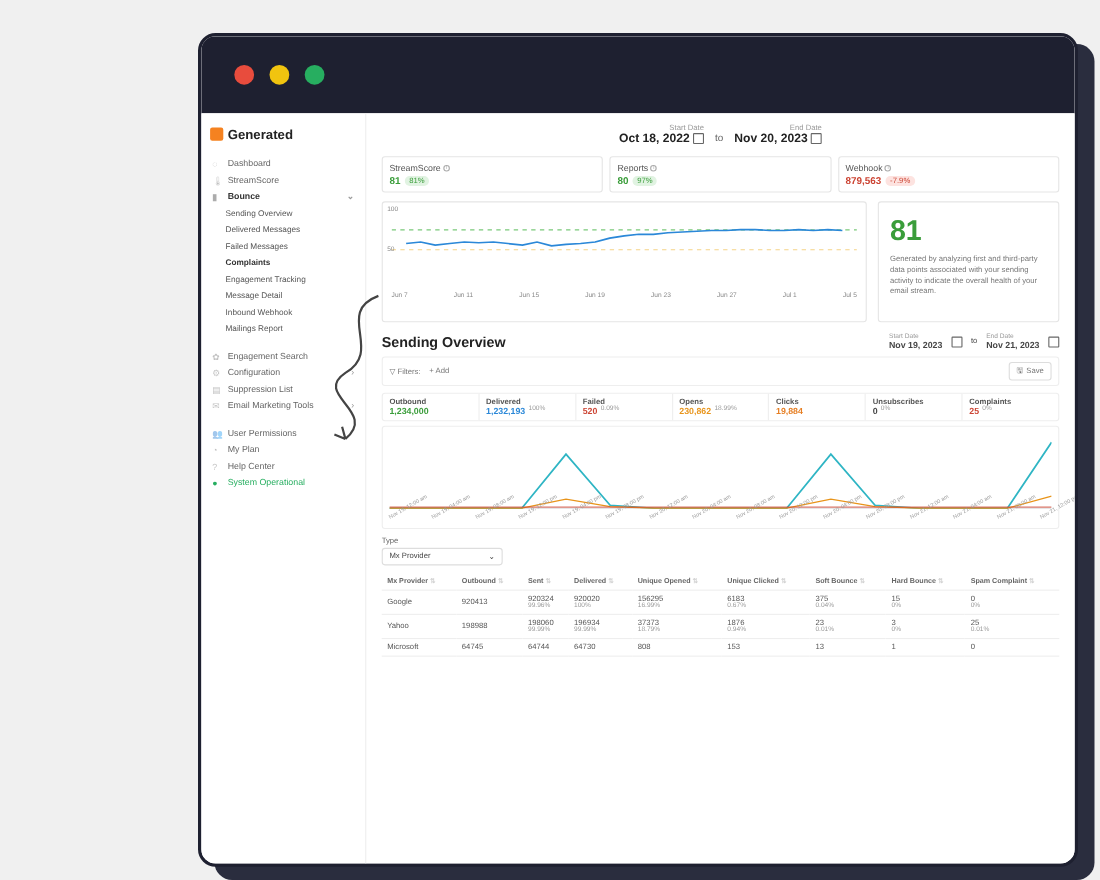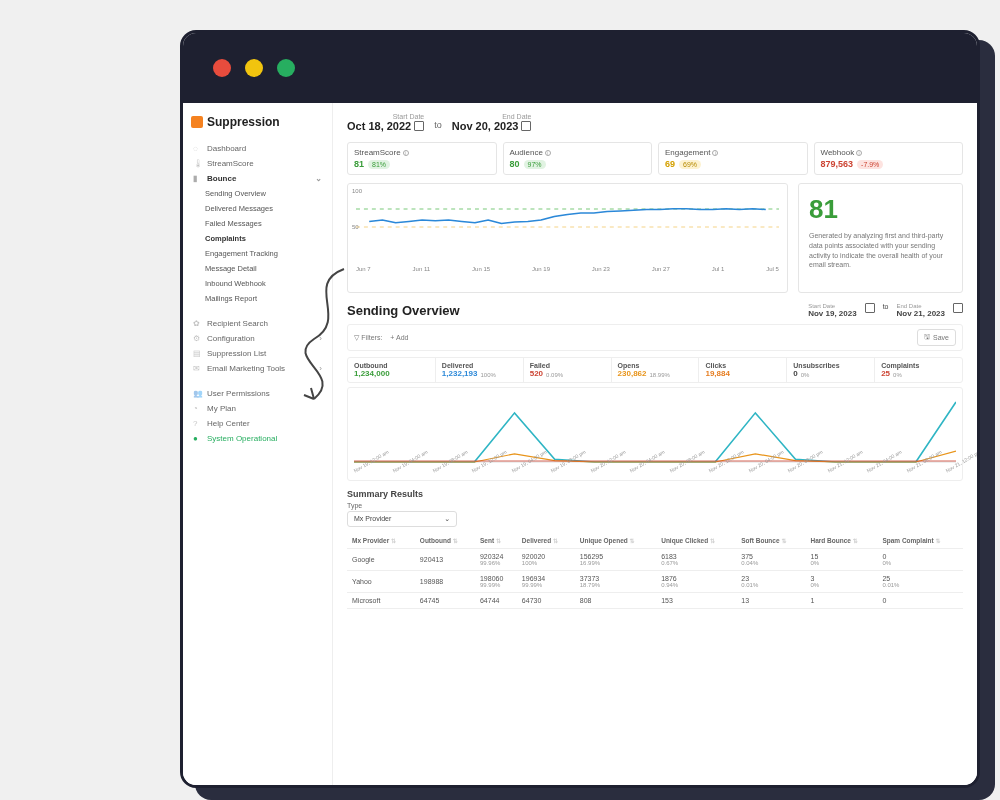--- a/index.html
+++ b/index.html
@@ -10,30 +10,30 @@
 .titlebar .dot { width: 18px; height: 18px; border-radius: 50%; }
 .dot-red { background: #e84c3d; }
 .dot-yellow { background: #f1c40f; }
 .dot-green { background: #27ae60; }
 
 .content { display: flex; height: calc(100% - 70px); background: #fff; }
 .sidebar { width: 150px; padding: 12px 8px; font-size: 8px; color: #555; border-right: 1px solid #eee; }
 .logo { display: flex; align-items: center; gap: 4px; margin-bottom: 12px; }
 .logo-icon { width: 12px; height: 12px; background: #f58220; border-radius: 2px; }
 .logo-text { font-weight: 700; font-size: 12px; color: #222; }
-.nav-item { display: flex; align-items: flex-start; gap: 6px; padding: 3px 2px; cursor: pointer; color: #666; }
+.nav-item { display: flex; align-items: flex-end; gap: 6px; padding: 3px 2px; cursor: pointer; color: #666; }
 .nav-item.sub { padding-left: 14px; font-size: 7.5px; color: #555; }
 .nav-item.bold { font-weight: 600; color: #333; }
 .nav-icon { width: 8px; height: 8px; opacity: .4; display: inline-block; }
 .nav-chev { margin-left: auto; font-size: 8px; color: #999; }
 .nav-spacer { height: 10px; }
 .nav-green { color: #27ae60; }
 
 .main { flex: 1; padding: 10px 14px; overflow: hidden; font-size: 8px; color: #444; }
-.header { display: flex; justify-content: flex-start; align-items: flex-end; margin-bottom: 10px; }
+.header { display: flex; justify-content: center; align-items: flex-end; margin-bottom: 10px; }
 .header-left { font-weight: 700; font-size: 12px; color: #222; }
 .date-range { display: flex; gap: 10px; align-items: flex-end; }
 .date-col { text-align: right; }
 .date-label { font-size: 7px; color: #999; }
 .date-val { font-size: 11px; font-weight: 700; color: #222; display: flex; align-items: center; gap: 3px; }
 .cal-icon { width: 10px; height: 10px; border: 1px solid #666; border-radius: 1px; position: relative; display: inline-block; }
 .date-to { font-size: 9px; color: #666; margin-bottom: 2px; }
 
 .kpi-row { display: flex; gap: 6px; margin-bottom: 8px; }
 .kpi { flex: 1; border: 1px solid #e5e5e5; border-radius: 3px; padding: 5px 6px; }
@@ -53,33 +53,33 @@
 .score-box { width: 165px; border: 1px solid #e5e5e5; border-radius: 3px; padding: 10px; }
 .score-big { font-size: 26px; font-weight: 700; color: #3a9d3a; margin-bottom: 6px; }
 .score-desc { font-size: 7px; color: #777; line-height: 1.4; }
 
 .line-svg { width: 100%; height: 70px; }
 .x-labels { display: flex; justify-content: space-between; font-size: 6px; color: #888; margin-top: 2px; }
 .y-label { position: absolute; font-size: 6px; color: #888; left: 4px; }
 
 .section-head { display: flex; justify-content: space-between; align-items: flex-end; margin-bottom: 6px; margin-top: 6px; }
 .section-title { font-size: 13px; font-weight: 700; color: #222; }
-.mini-dates { display: flex; gap: 8px; font-size: 7px; }
+.mini-dates { display: flex; gap: 8px; align-items: center; font-size: 7px; }
 .mini-dates .dv { font-weight: 700; font-size: 8px; }
 .mini-dates .dl { color: #999; font-size: 6px; display:block; }
 
 .filter-bar { display: flex; justify-content: space-between; align-items: center; border: 1px solid #eee; border-radius: 3px; padding: 4px 6px; margin-bottom: 6px; font-size: 7px; color: #777; }
 .filter-left { display: flex; gap: 8px; }
 .save-btn { border: 1px solid #ddd; border-radius: 3px; padding: 2px 6px; display: flex; align-items: center; gap: 3px; cursor: pointer; }
 
 .metrics-row { display: flex; border: 1px solid #eee; border-radius: 3px; margin-bottom: 4px; }
 .metric { flex: 1; padding: 4px 6px; border-right: 1px solid #eee; }
 .metric:last-child { border-right: none; }
 .metric-title { font-size: 7px; color: #555; font-weight: 600; }
-.metric-val { font-size: 8px; font-weight: 700; display: flex; align-items: flex-end; gap: 3px; }
+.metric-val { font-size: 8px; font-weight: 700; display: flex; align-items: flex-start; gap: 3px; }
 .metric-pct { font-size: 6px; color: #999; font-weight: 400; }
 .c-green { color: #3a9d3a; }
 .c-blue { color: #2b88d8; }
 .c-red { color: #c43; }
 .c-orange { color: #e8941a; }
 .c-orange2 { color: #e67e22; }
 
 .spike-chart { border: 1px solid #eee; border-radius: 3px; padding: 6px; margin-bottom: 8px; }
 .spike-svg { width: 100%; height: 70px; }
 .spike-labels { display: flex; justify-content: space-between; font-size: 5px; color: #999; margin-top: 2px; }
@@ -104,21 +104,21 @@
 <div class="window">
   <div class="titlebar">
     <div class="dot dot-red"></div>
     <div class="dot dot-yellow"></div>
     <div class="dot dot-green"></div>
   </div>
   <div class="content">
     <div class="sidebar">
       <div class="logo">
         <div class="logo-icon"></div>
-        <div class="logo-text">Suppression</div>
+        <div class="logo-text">Generated</div>
       </div>
       <div class="nav-item">
           <span class="nav-icon">◌</span>
           <span>Dashboard</span>
         </div>
       <div class="nav-item">
           <span class="nav-icon">🌡</span>
           <span>StreamScore</span>
         </div>
       <div class="nav-item bold">
@@ -132,21 +132,21 @@
           <div class="nav-item sub">Failed Messages</div>
           <div class="nav-item sub bold">Complaints</div>
           <div class="nav-item sub">Engagement Tracking</div>
           <div class="nav-item sub">Message Detail</div>
           <div class="nav-item sub">Inbound Webhook</div>
           <div class="nav-item sub">Mailings Report</div>
         </div>
       <div class="nav-spacer"></div>
       <div class="nav-item">
           <span class="nav-icon">✿</span>
-          <span>Recipient Search</span>
+          <span>Engagement Search</span>
         </div>
       <div class="nav-item">
           <span class="nav-icon">⚙</span>
           <span>Configuration</span>
           <span class="nav-chev">›</span>
         </div>
       <div class="nav-item">
           <span class="nav-icon">▤</span>
           <span>Suppression List</span>
         </div>
@@ -202,36 +202,26 @@
               <span>StreamScore</span>
               <span class="kpi-info">i</span>
             </div>
   <div class="kpi-val">
               <span class="v-green">81</span>
               <span class="kpi-badge badge-green">81%</span>
             </div>
           </div>
           <div class="kpi">
             <div class="kpi-title">
-              <span>Audience</span>
+              <span>Reports</span>
               <span class="kpi-info">i</span>
             </div>
   <div class="kpi-val">
               <span class="v-green">80</span>
               <span class="kpi-badge badge-green">97%</span>
-            </div>
-          </div>
-          <div class="kpi">
-            <div class="kpi-title">
-              <span>Engagement</span>
-              <span class="kpi-info">i</span>
-            </div>
-  <div class="kpi-val">
-              <span class="v-yellow">69</span>
-              <span class="kpi-badge badge-yellow">69%</span>
             </div>
           </div>
           <div class="kpi">
             <div class="kpi-title">
               <span>Webhook</span>
               <span class="kpi-info">i</span>
             </div>
   <div class="kpi-val">
               <span class="v-red">879,563</span>
               <span class="kpi-badge badge-red">-7.9%</span>
@@ -356,21 +346,20 @@
             <span>Nov 20, 12:00 pm</span>
             <span>Nov 20, 04:00 pm</span>
             <span>Nov 20, 08:00 pm</span>
             <span>Nov 21, 12:00 am</span>
             <span>Nov 21, 04:00 am</span>
             <span>Nov 21, 08:00 am</span>
             <span>Nov 21, 12:00 pm</span>
           </div>
       </div>
 
-      <div class="summary-title">Summary Results</div>
       <div class="type-label">Type</div>
       <div class="type-select">
         <span>Mx Provider</span>
         <span>⌄</span>
       </div>
 
       <table>
         <thead>
             <tr id="table-head">
               <th>Mx Provider <span class="sort-icon">⇅</span></th>

